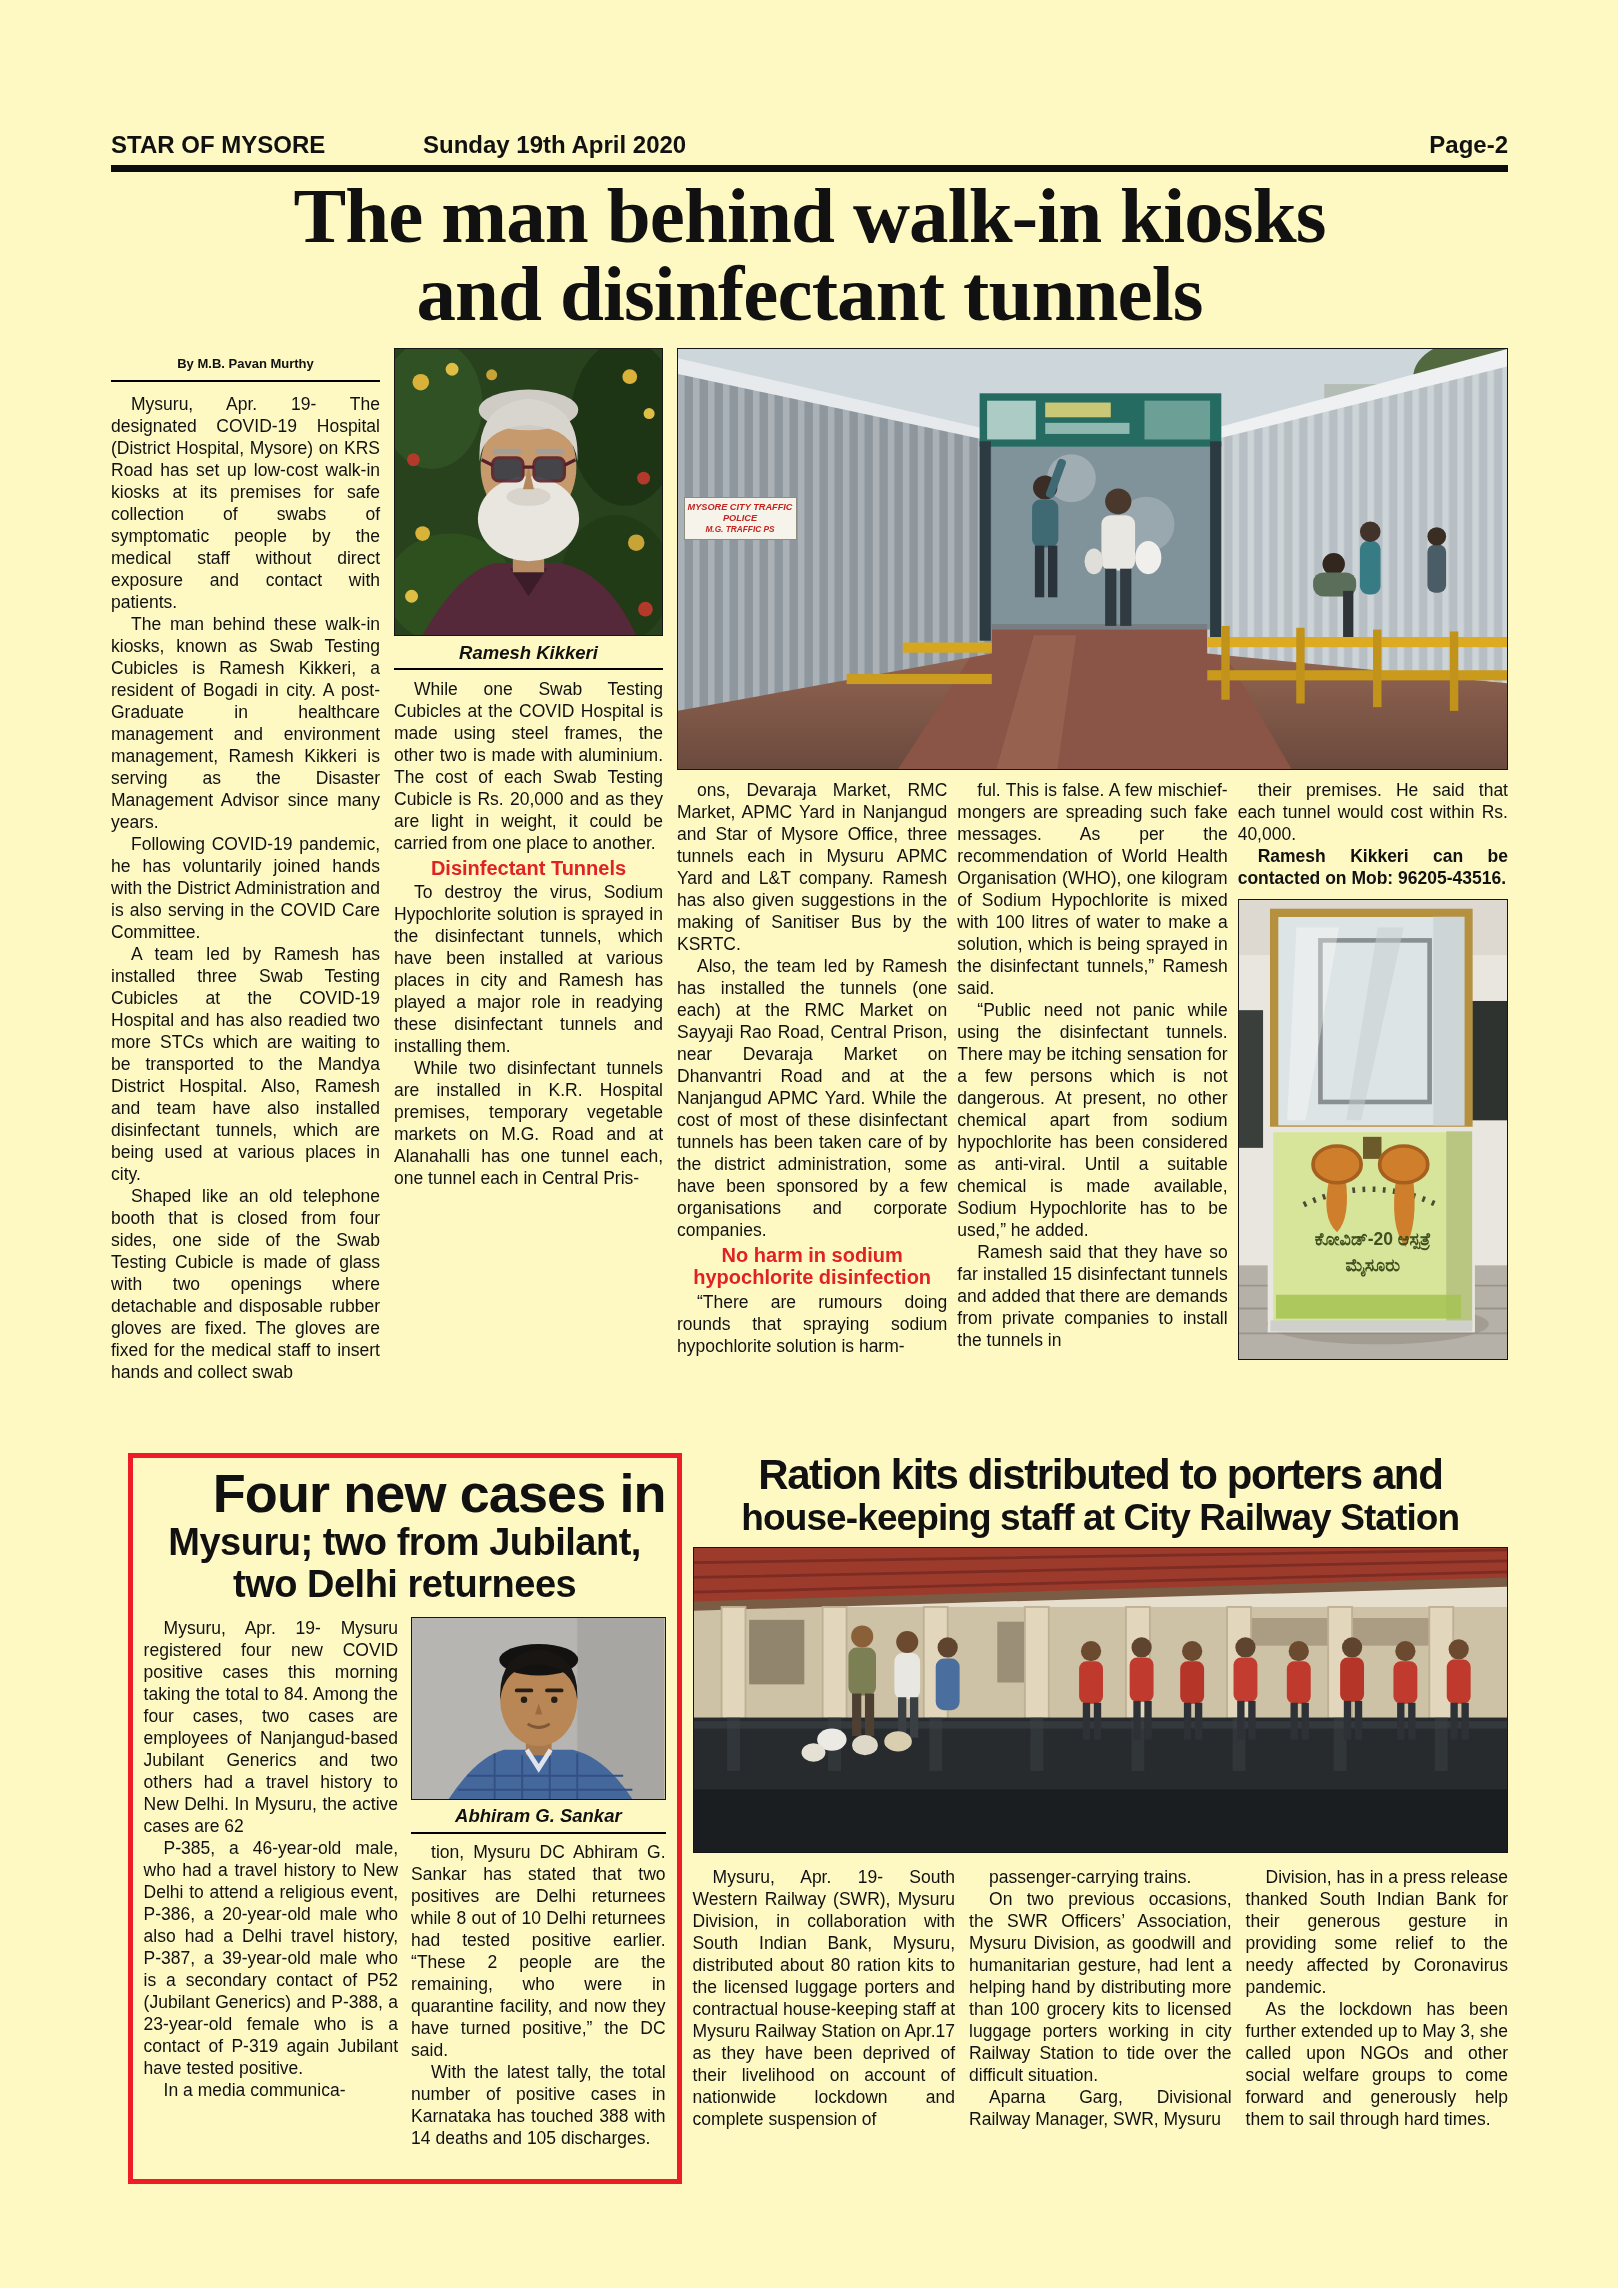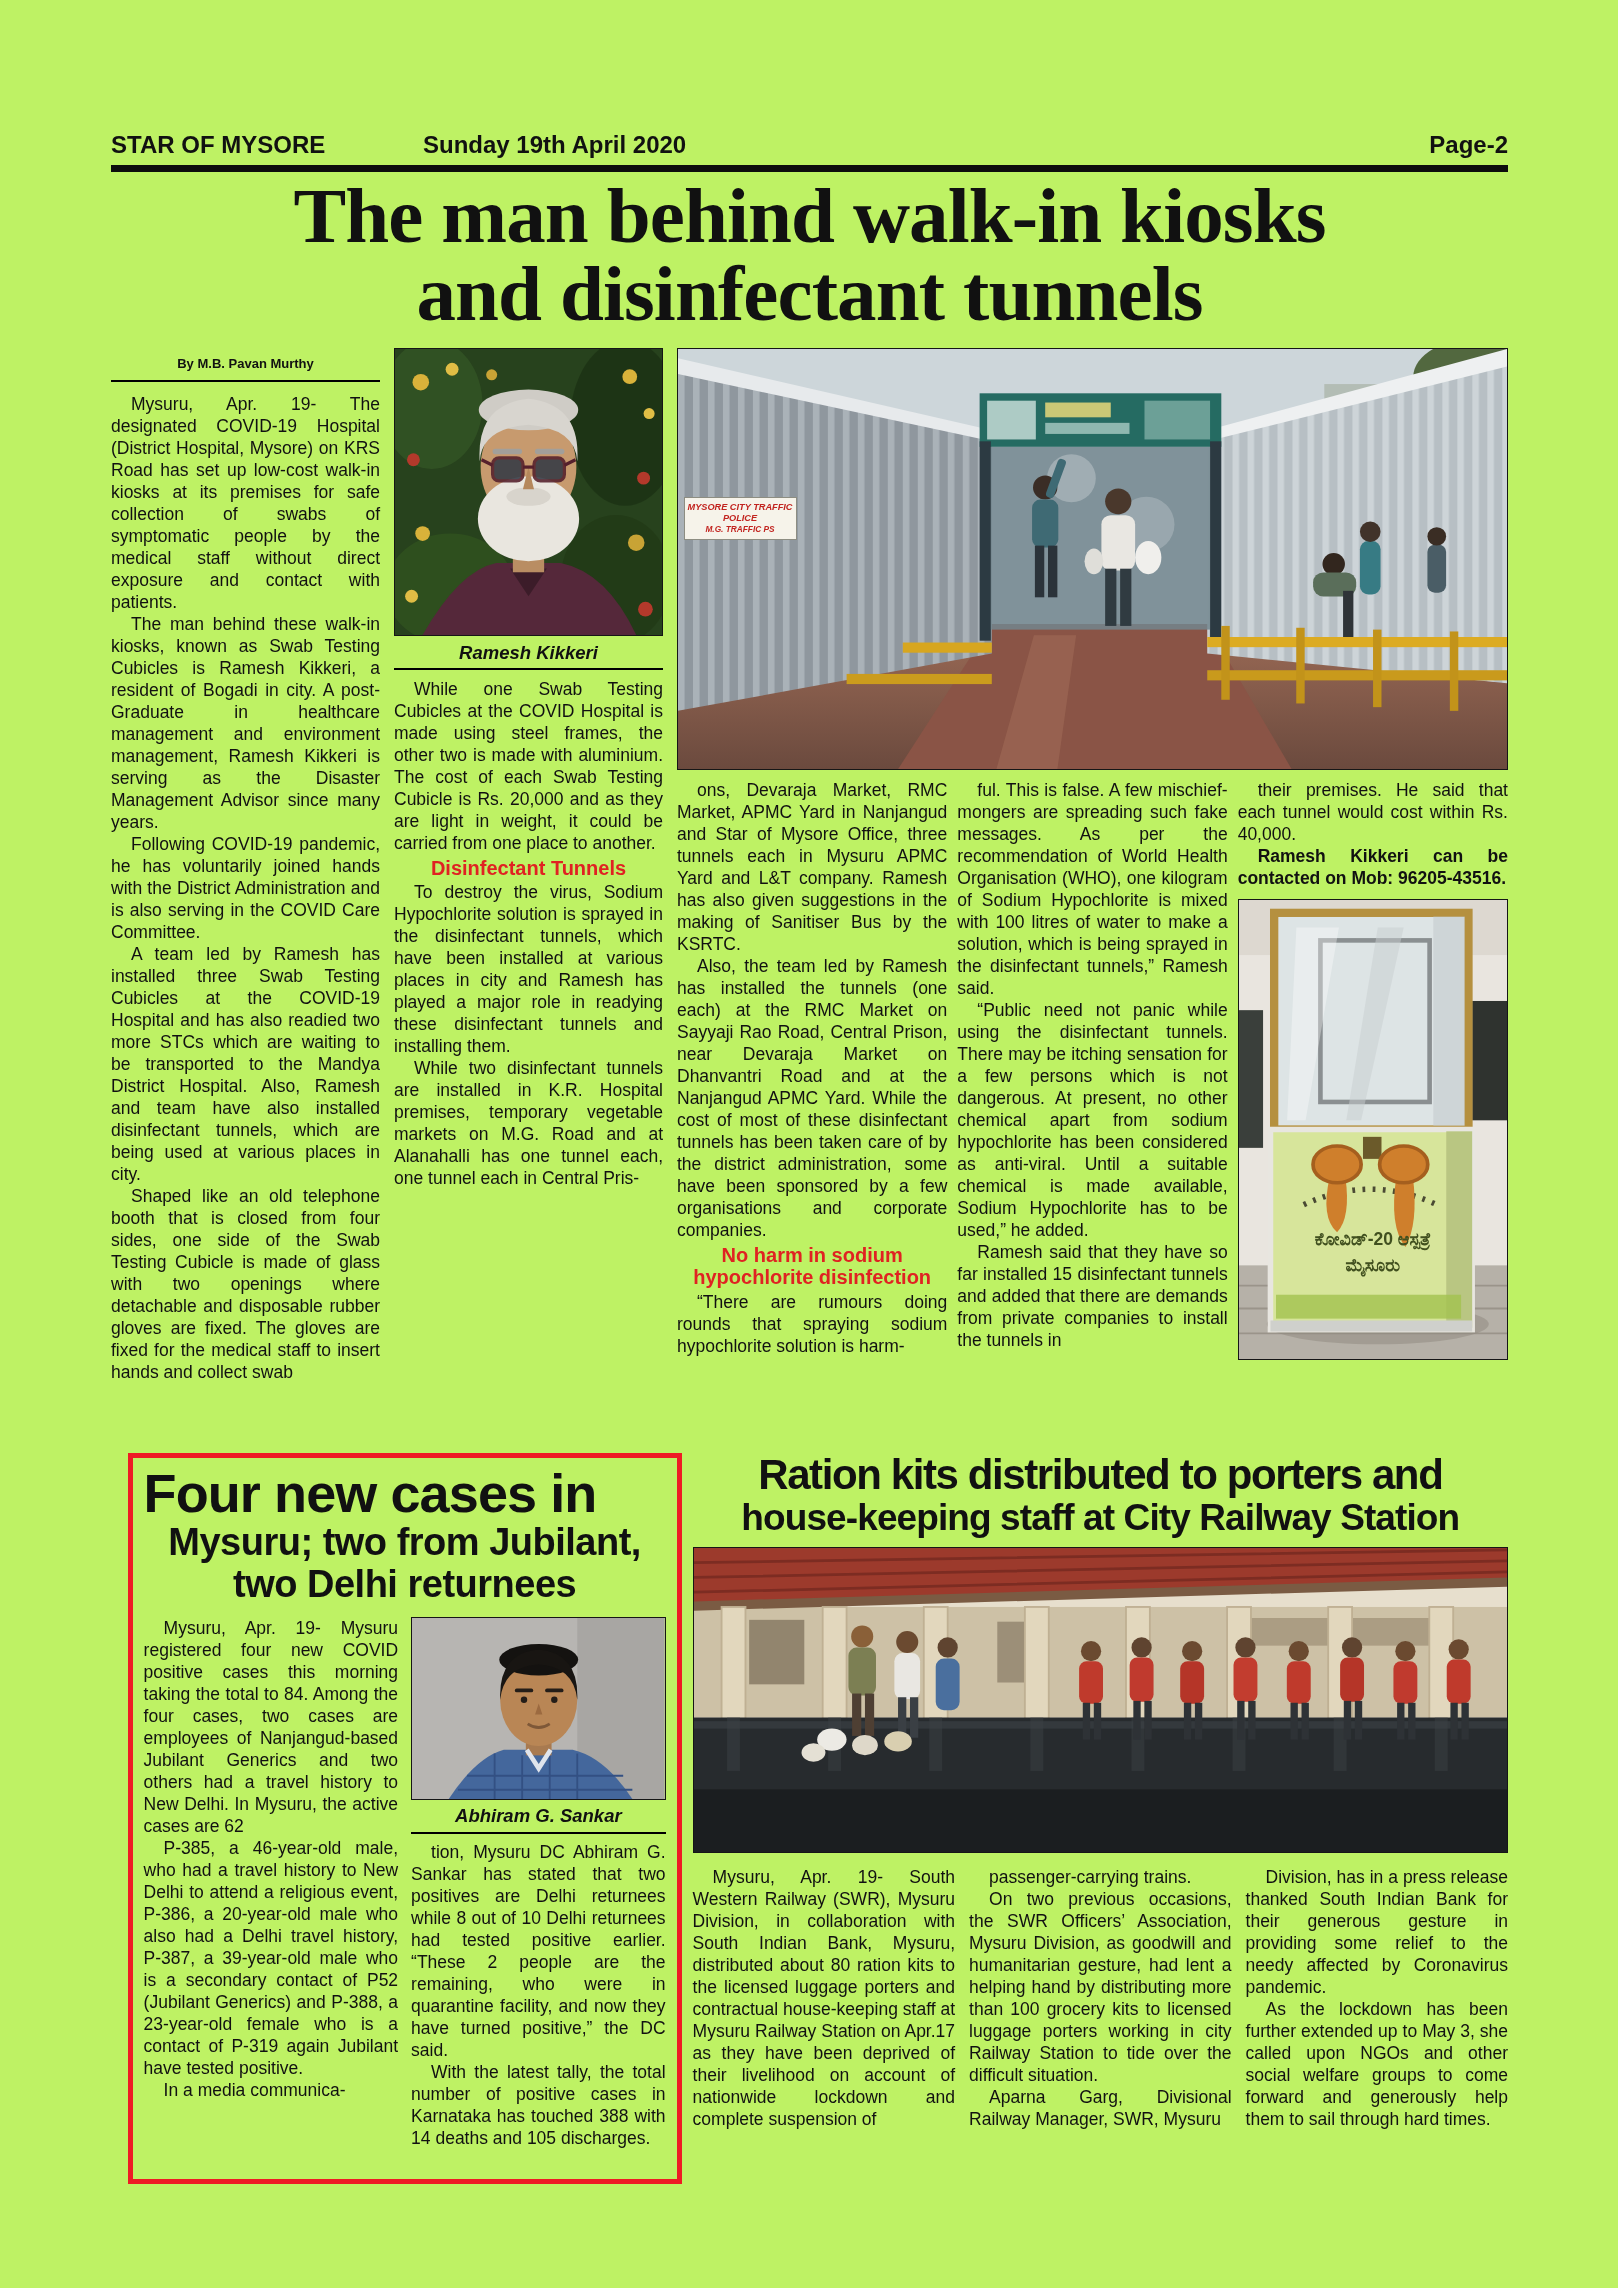--- a/index.html
+++ b/index.html
@@ -1,16 +1,16 @@
 <!DOCTYPE html>
 <html style="font-size:14.8px"><head>
 <meta charset="utf-8">
 <style>
   html,body{margin:0;padding:0;background:#888;}
-  .page{position:relative;width:1619px;height:2289px;background:#bef264;
+  .page{position:relative;width:1619px;height:2289px;background:#fef9c3;
         font-family:"Liberation Sans",sans-serif;color:#111;overflow:hidden;margin:0 auto;}
   .content{position:absolute;left:111px;top:0;width:1397px;}
   
   .masthead{position:relative;margin-top:131px;height:29.5px;font-weight:bold;font-size:24px;}
   .masthead .paper{position:absolute;left:0;top:0;}
   .masthead .mdate{position:absolute;left:312px;top:0;}
   .masthead .pageno{position:absolute;right:0;top:0;}
   .toprule{height:6.5px;background:#0d0d0d;margin-top:4.6px;}
   
   .headline{font-family:"Liberation Serif",serif;font-weight:bold;text-align:center;
@@ -42,21 +42,21 @@
                padding:3.7px 1.8px;box-sizing:border-box;font-style:italic;}
   .police-sign .l1{font-size:9.2px;line-height:1.2;}
   .police-sign .l2{font-size:8.3px;line-height:1.3;}
   
   .kann{position:absolute;left:12%;width:76%;top:71%;text-align:center;color:#41501f;
         font-weight:bold;font-size:17.5px;line-height:1.5;}
   
   .bottom{display:flex;margin-top:44px;}
   .redbox{box-sizing:border-box;margin-left:16.6px;width:554px;height:731px;
           border:5.5px solid #ee1c24;padding:7.4px 11px 0;}
-  .cases-h1{font-weight:bold;font-size:54px;letter-spacing:-0.9px;line-height:1.02;text-align:left;margin:0;}
+  .cases-h1{font-weight:bold;font-size:54px;letter-spacing:-0.9px;line-height:1.02;text-align:right;margin:0;}
   .cases-h2{font-weight:bold;font-size:38px;letter-spacing:-0.5px;line-height:1.12;text-align:center;margin:0;}
   .cases-cols{display:flex;gap:13px;margin-top:11px;}
   .cases-cols .fcol{flex:1;min-width:0;}
   .ration{flex:1;min-width:0;margin-left:11px;}
   .ration-h1{font-weight:bold;font-size:42px;letter-spacing:-1.4px;line-height:1.04;text-align:center;margin:0;}
   .ration-h2{font-weight:bold;font-size:37px;letter-spacing:-0.9px;line-height:1.15;text-align:center;margin:0;}
   .ration-cols{display:flex;gap:14px;margin-top:13px;}
   .ration-cols .fcol{flex:1;min-width:0;}
 </style>
 </head>

